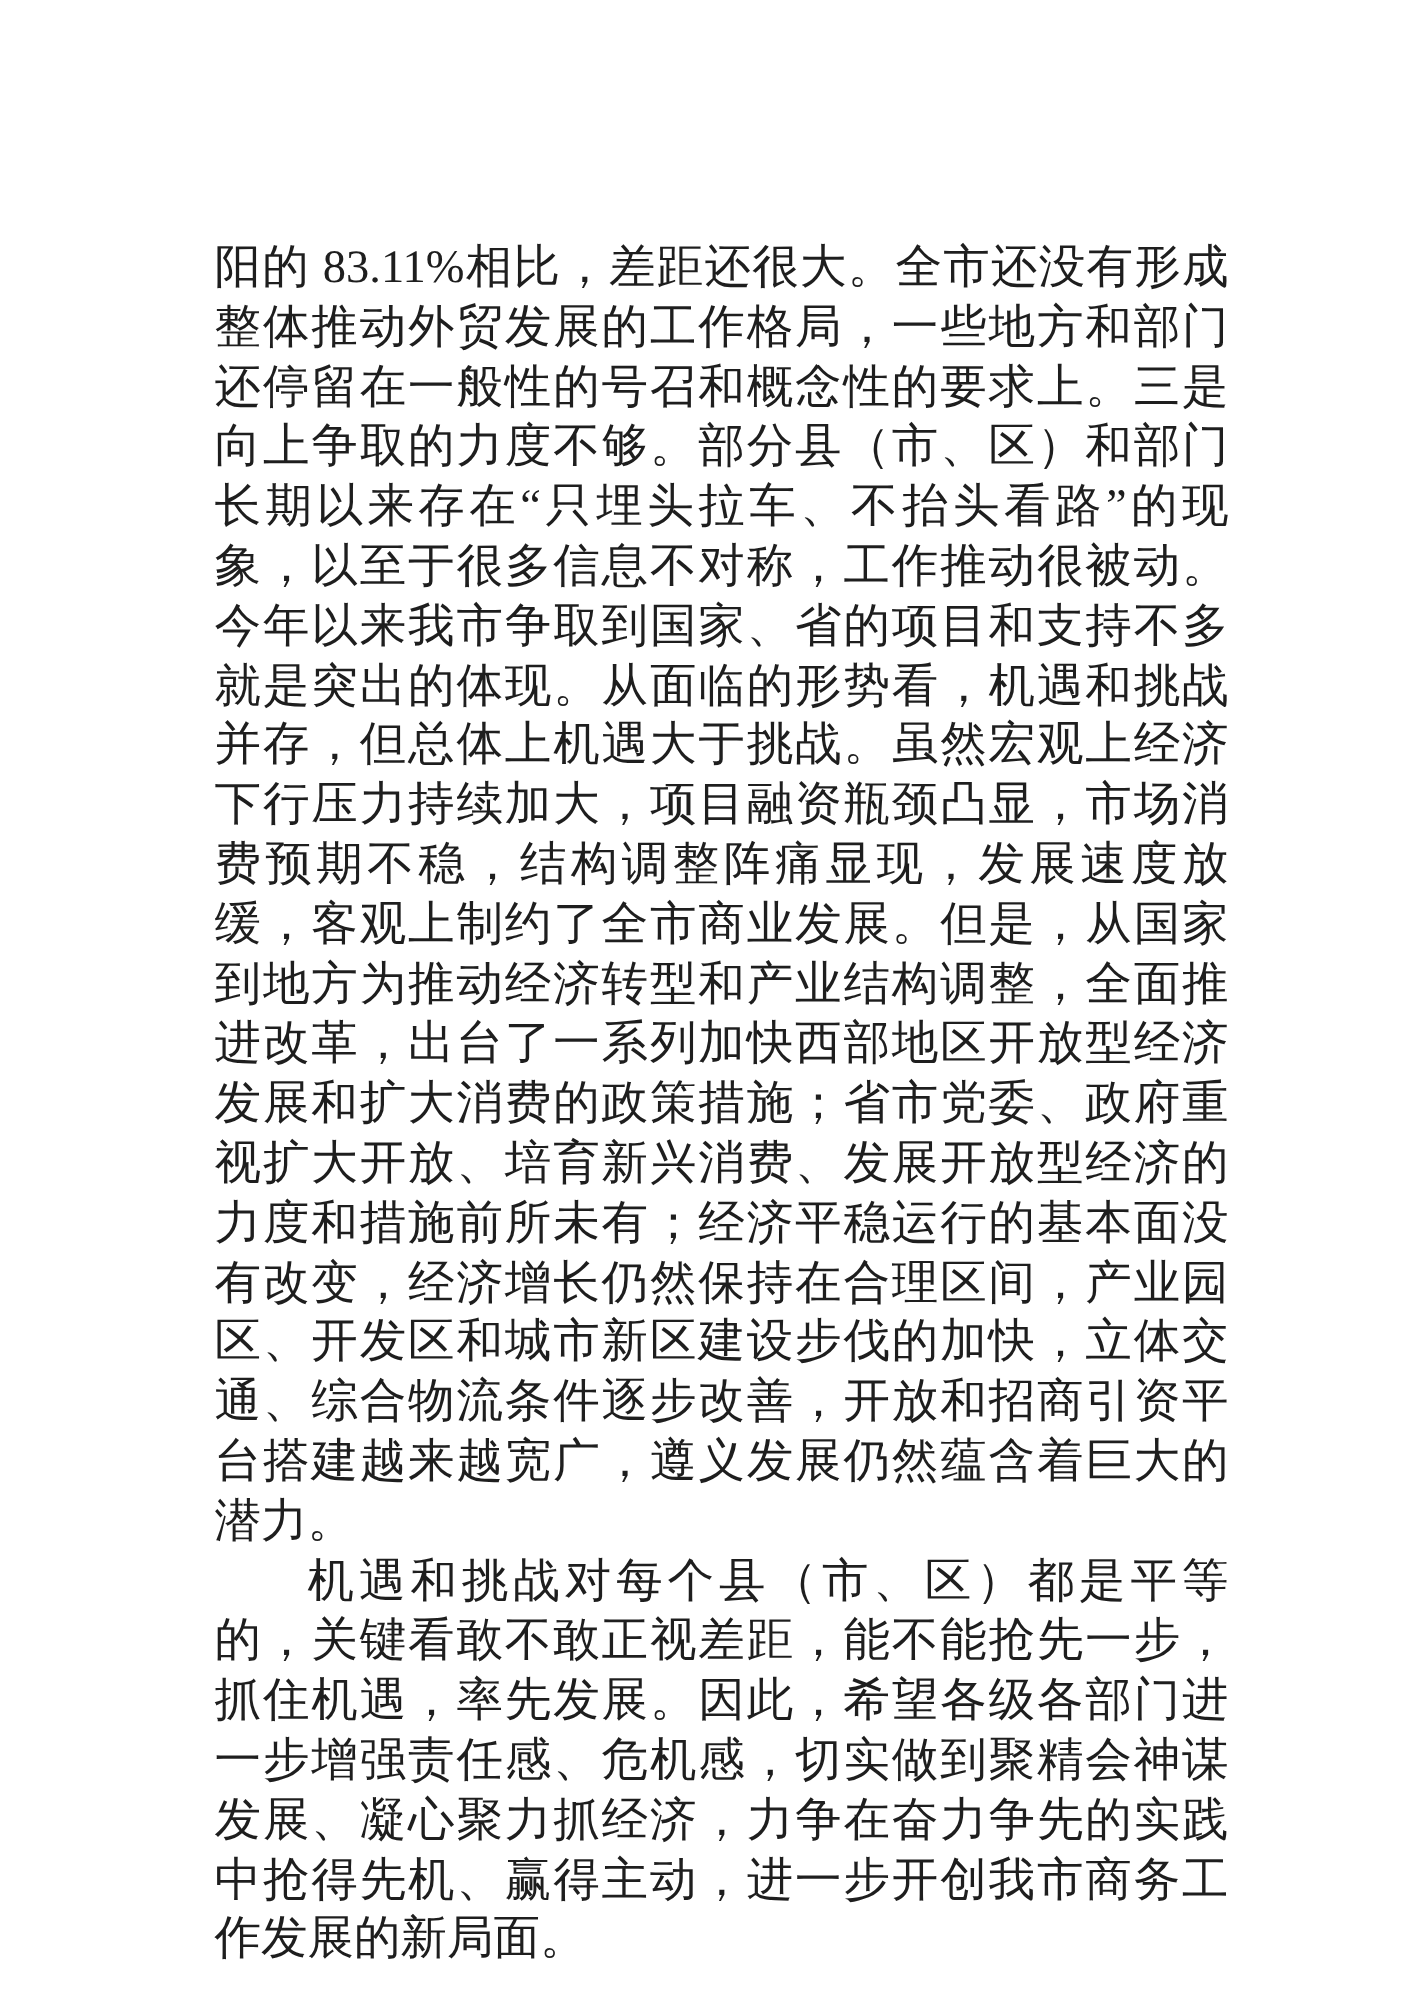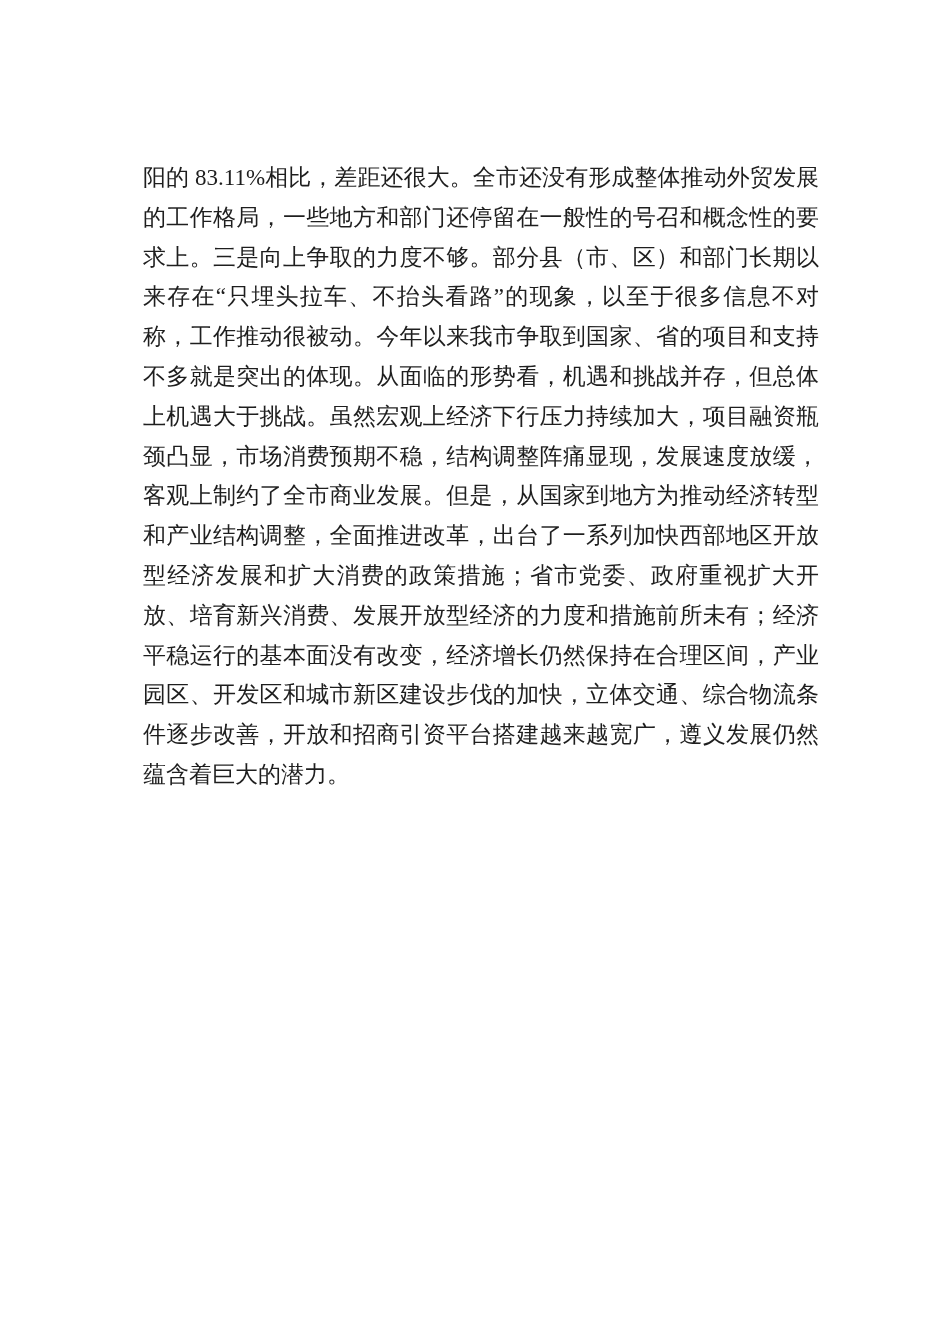--- a/index.html
+++ b/index.html
@@ -22,31 +22,32 @@
   .doc-body {
     position: absolute;
     left: 143px;
     top: 158px;
     width: 676px;
     color: #1e1e1e;
   }
   .para {
     margin: 0;
     padding: 0;
-    font-size: 23px;
+    font-size: 31px;
     line-height: 39.8px;
     text-align: justify;
     text-justify: inter-ideograph;
     word-break: break-all;
     font-weight: 400;
   }
   .para.indented {
     text-indent: 2em;
   }
 </style>
 </head>
 <body>
 
 <div class="page">
   <div class="doc-body">
     <p class="para">阳的 83.11%相比，差距还很大。全市还没有形成整体推动外贸发展的工作格局，一些地方和部门还停留在一般性的号召和概念性的要求上。三是向上争取的力度不够。部分县（市、区）和部门长期以来存在“只埋头拉车、不抬头看路”的现象，以至于很多信息不对称，工作推动很被动。今年以来我市争取到国家、省的项目和支持不多就是突出的体现。从面临的形势看，机遇和挑战并存，但总体上机遇大于挑战。虽然宏观上经济下行压力持续加大，项目融资瓶颈凸显，市场消费预期不稳，结构调整阵痛显现，发展速度放缓，客观上制约了全市商业发展。但是，从国家到地方为推动经济转型和产业结构调整，全面推进改革，出台了一系列加快西部地区开放型经济发展和扩大消费的政策措施；省市党委、政府重视扩大开放、培育新兴消费、发展开放型经济的力度和措施前所未有；经济平稳运行的基本面没有改变，经济增长仍然保持在合理区间，产业园区、开发区和城市新区建设步伐的加快，立体交通、综合物流条件逐步改善，开放和招商引资平台搭建越来越宽广，遵义发展仍然蕴含着巨大的潜力。</p>
+    <p class="para indented">机遇和挑战对每个县（市、区）都是平等的，关键看敢不敢正视差距，能不能抢先一步，抓住机遇，率先发展。因此，希望各级各部门进一步增强责任感、危机感，切实做到聚精会神谋发展、凝心聚力抓经济，力争在奋力争先的实践中抢得先机、赢得主动，进一步开创我市商务工作发展的新局面。</p>
   </div>
 </div>
 
 </body></html>

